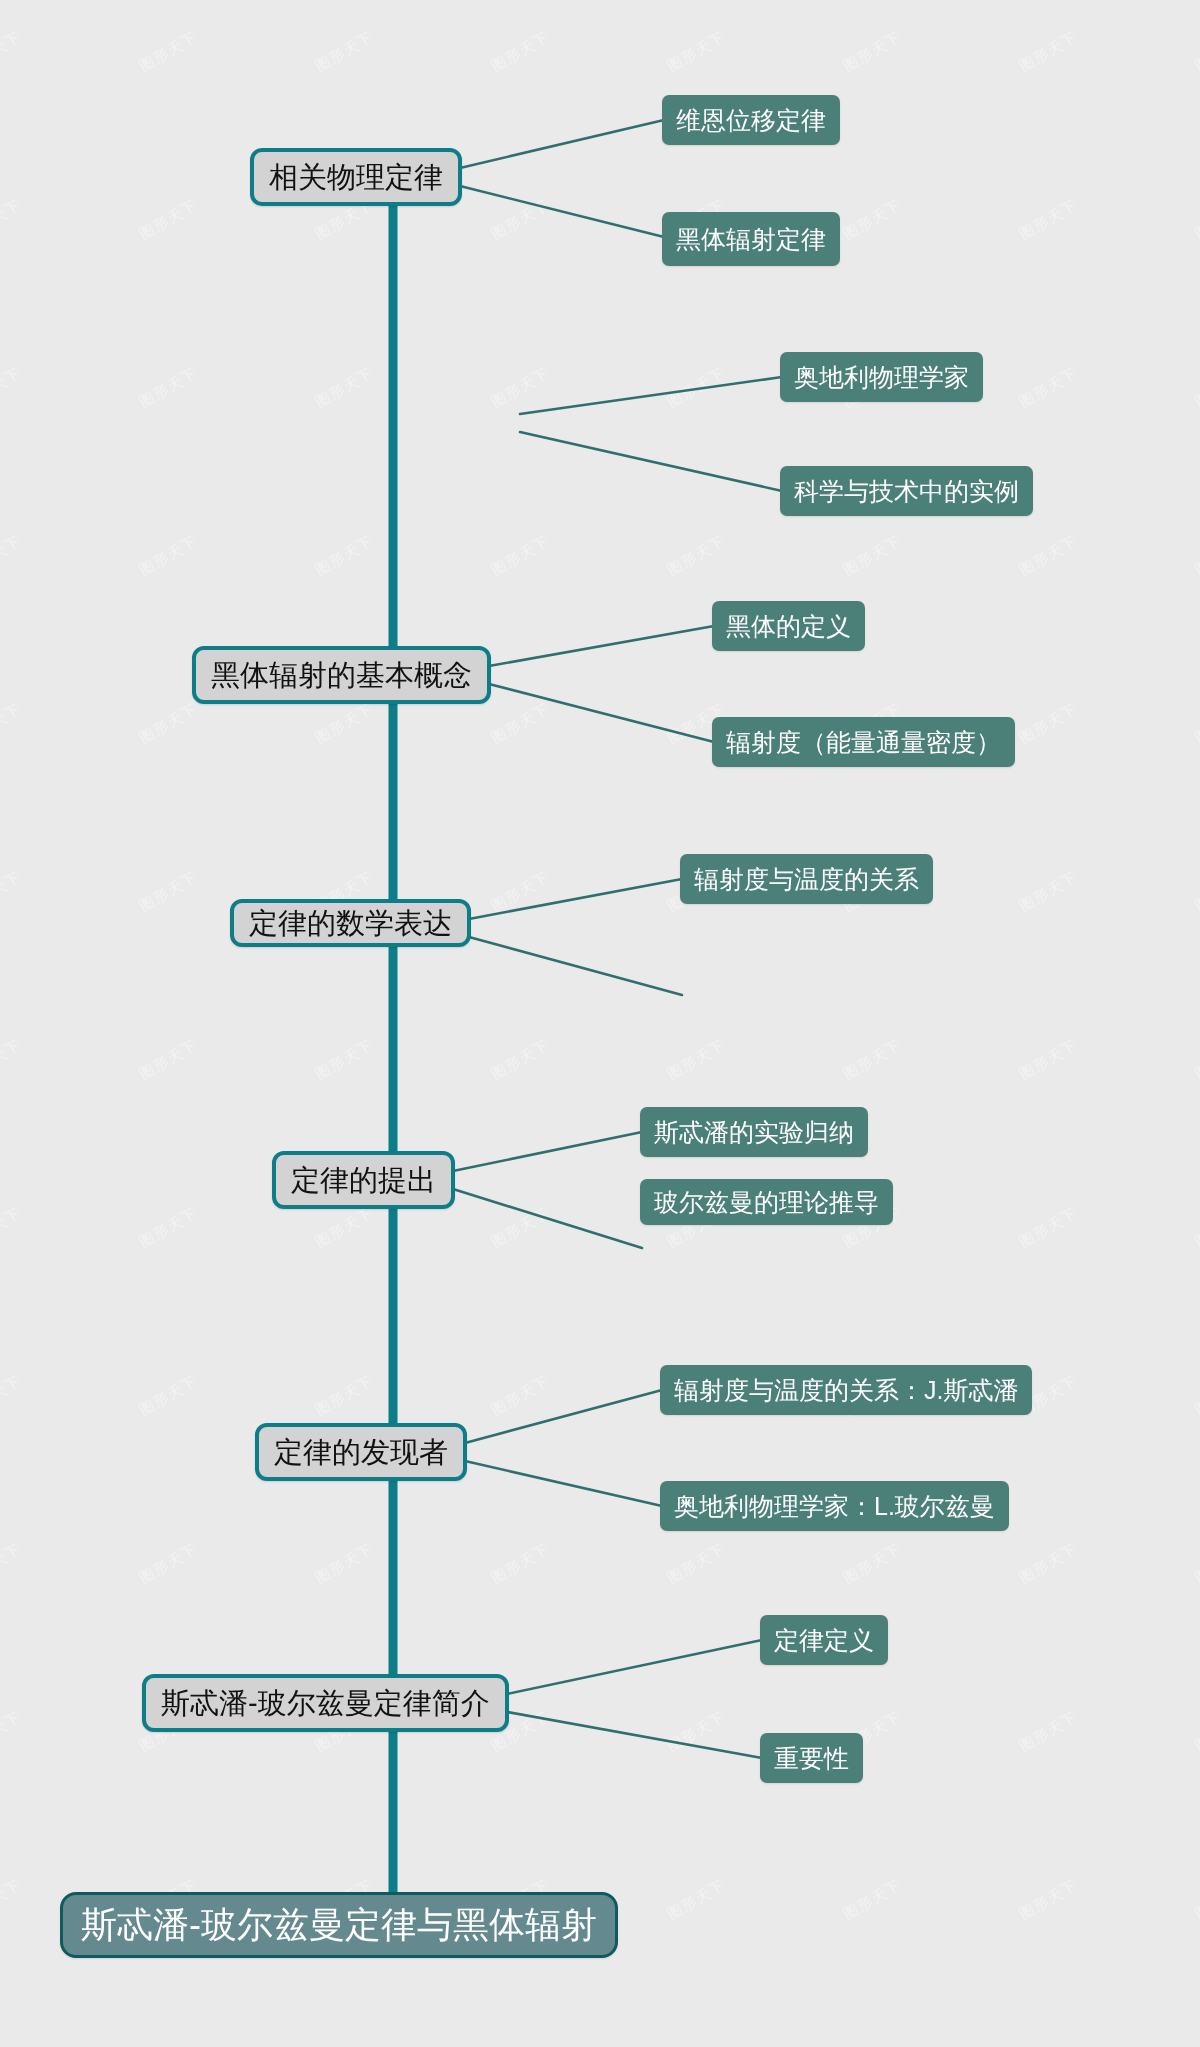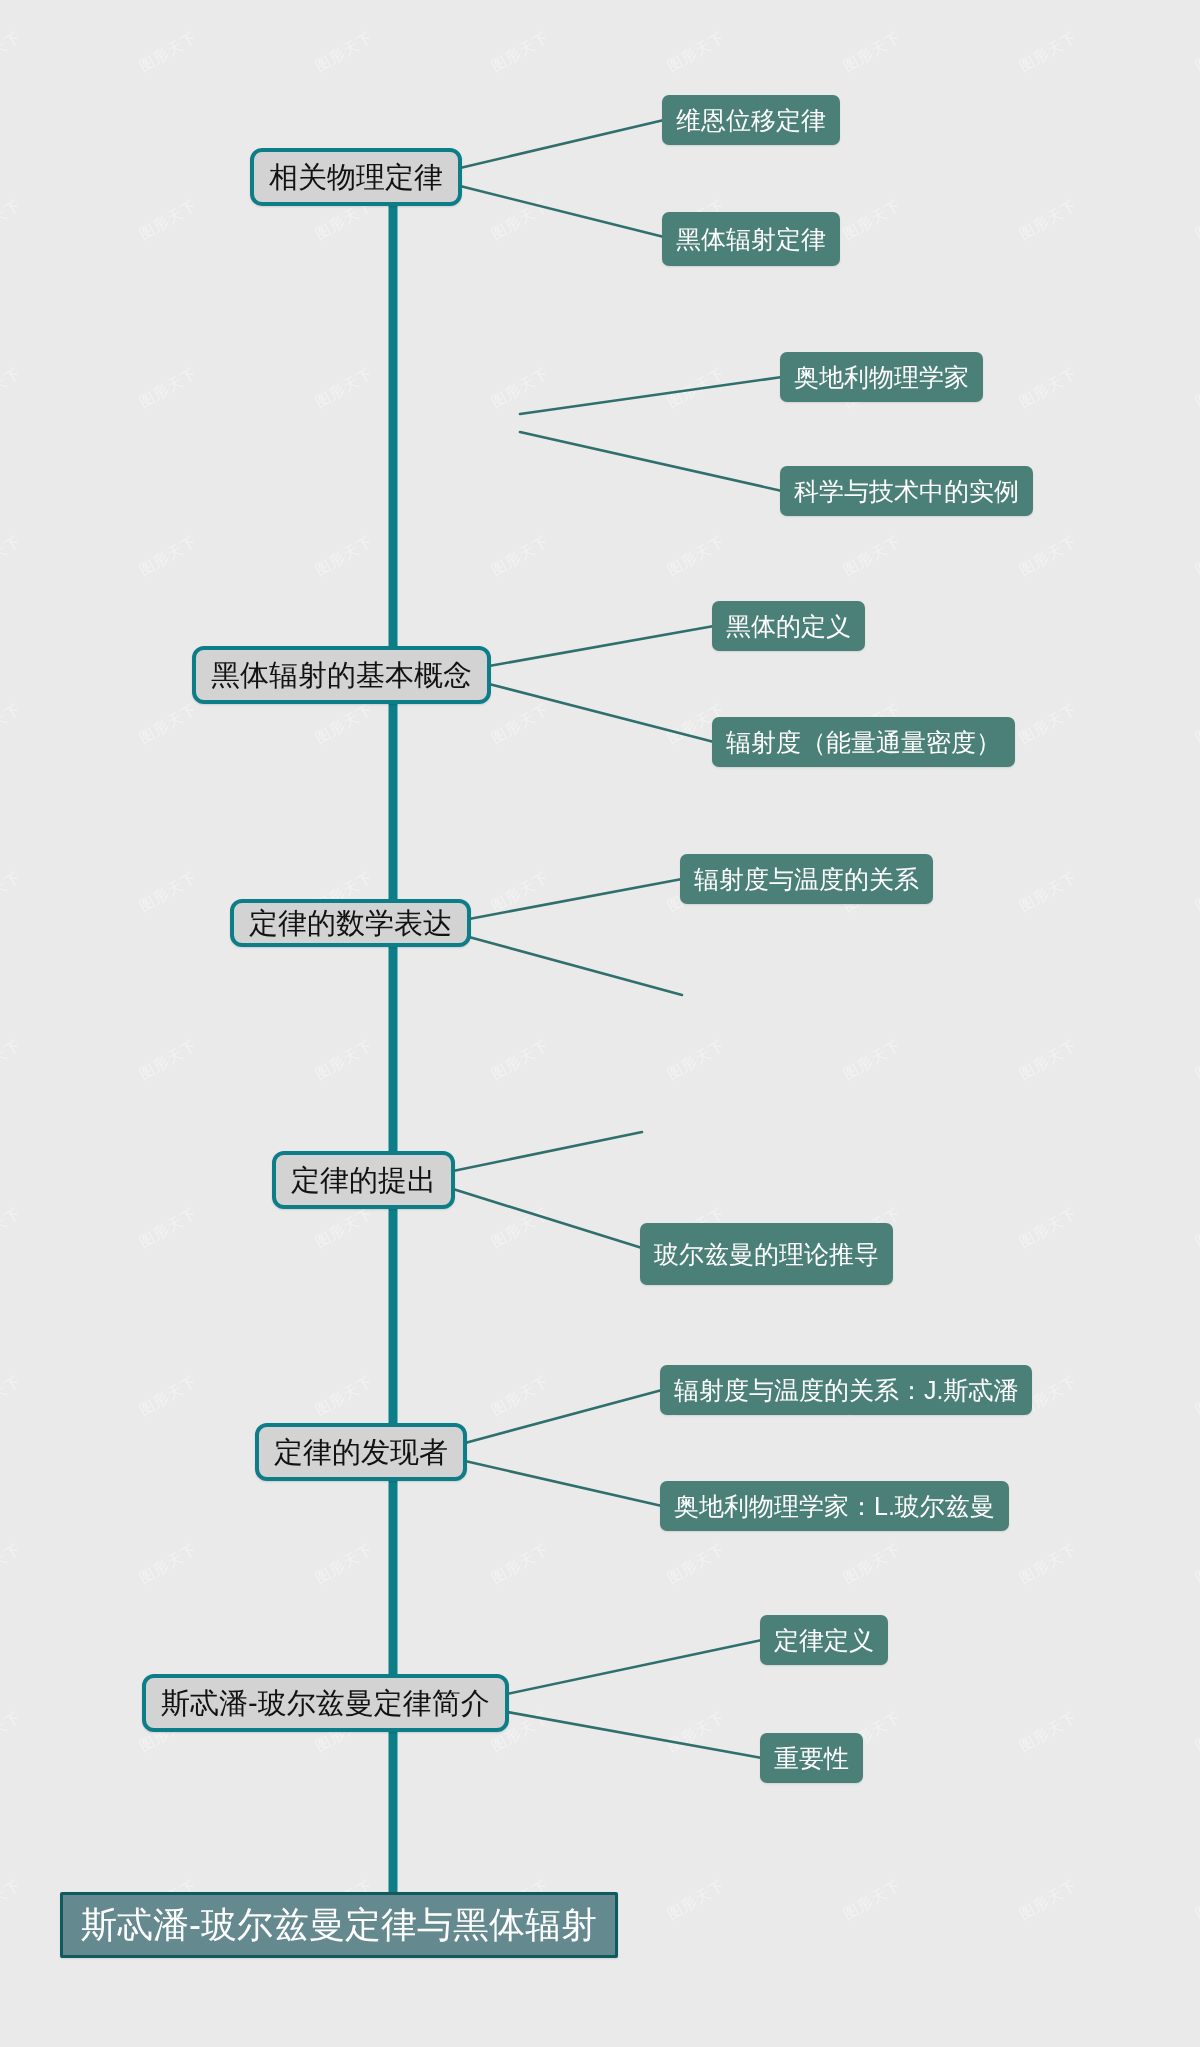--- a/index.html
+++ b/index.html
@@ -54,21 +54,21 @@
     display: flex;
     align-items: center;
     justify-content: flex-start;
     white-space: nowrap;
   }
 
   
   .node-root {
     background: #64898e;
     border: 3px solid #0f5a5e;
-    border-radius: 2px;
+    border-radius: 16px;
     color: #ffffff;
     font-size: 36px;
     padding: 0 18px;
     box-shadow: 0 1px 2px rgba(0,0,0,0.10);
   }
 
   
   .node-branch {
     background: #d3d3d3;
     border: 4px solid #0d7d88;
@@ -271,21 +271,24 @@
   <div class="node node-branch" style="left:230px; top:899px; height:48px;">
     <span class="node-label">定律的数学表达</span>
   </div>
   <div class="node node-leaf" style="left:680px; top:854px; height:50px;">
     <span class="node-label">辐射度与温度的关系</span>
   </div>
 
   <div class="node node-branch" style="left:272px; top:1151px; height:58px;">
     <span class="node-label">定律的提出</span>
   </div>
-  <div class="node node-leaf" style="left:640px; top:1223px; height:62px;">
+  <div class="node node-leaf" style="left:640px; top:1107px; height:50px;">
+    <span class="node-label">斯忒潘的实验归纳</span>
+  </div>
+  <div class="node node-leaf" style="left:640px; top:1179px; height:46px;">
     <span class="node-label">玻尔兹曼的理论推导</span>
   </div>
 
   <div class="node node-branch" style="left:255px; top:1423px; height:58px;">
     <span class="node-label">定律的发现者</span>
   </div>
   <div class="node node-leaf" style="left:660px; top:1365px; height:50px;">
     <span class="node-label">辐射度与温度的关系：J.斯忒潘</span>
   </div>
   <div class="node node-leaf" style="left:660px; top:1481px; height:50px;">

